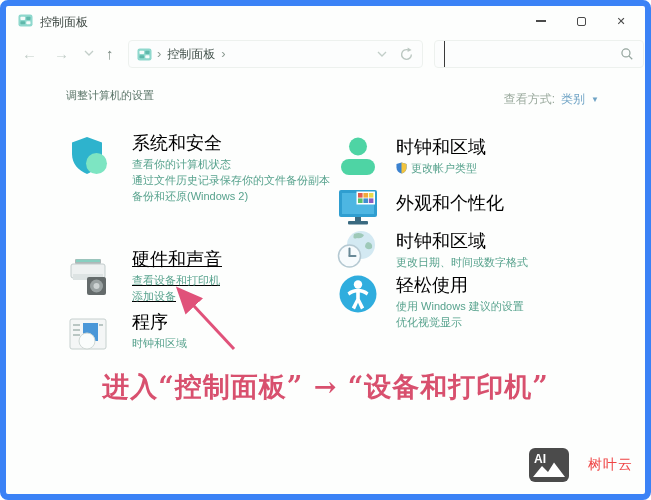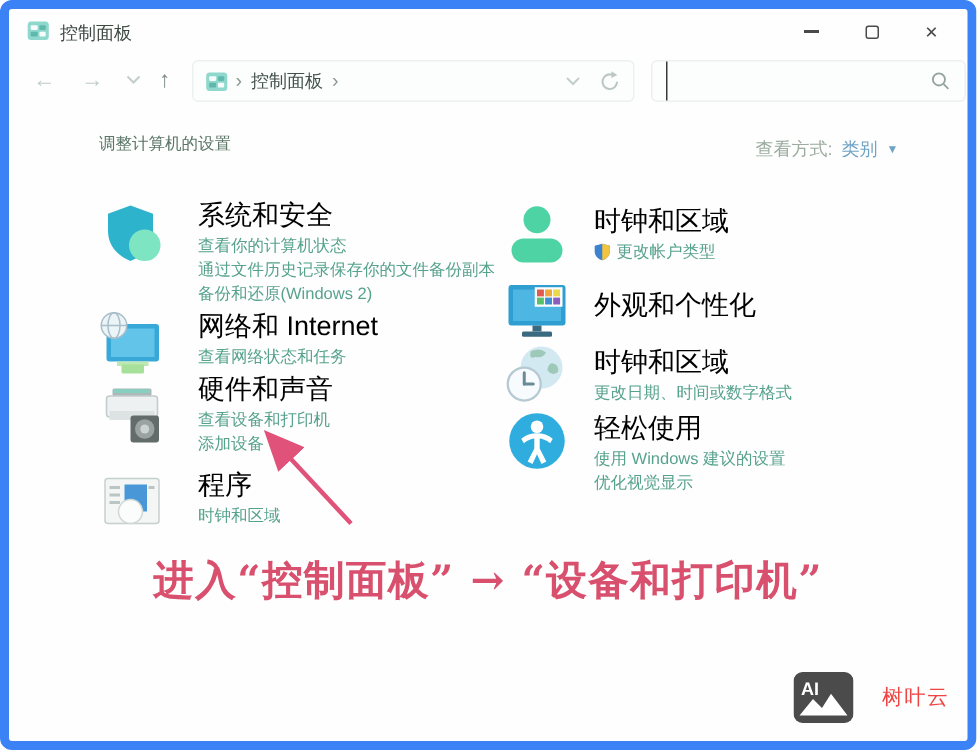--- a/index.html
+++ b/index.html
@@ -140,54 +140,39 @@
       <circle cx="30.5" cy="29.5" r="10.5" fill="#7de5c2"></circle>
     </svg>
     <div class="cat-body">
       <div class="cat-title">系统和安全</div>
       <div class="cat-link">查看你的计算机状态</div>
       <div class="cat-link">通过文件历史记录保存你的文件备份副本</div>
       <div class="cat-link">备份和还原(Windows 2)</div>
     </div>
   </div>
 
-  <div class="cat" style="left:60px; top:202px;">
-    <svg class="cat-icon" viewBox="0 0 44 44">
-      <rect x="5" y="8" width="35" height="25" rx="2" fill="#38a8d8"></rect>
-      <rect x="8" y="11" width="29" height="19" fill="#62c4e8"></rect>
-      <rect x="12" y="33" width="21" height="3" fill="#bce8b2"></rect>
-      <rect x="15" y="35" width="15" height="6" rx="1" fill="#a6e09a"></rect>
-      <circle cx="10" cy="9" r="8.5" fill="#ecf4f7" stroke="#a8bfc9" stroke-width="1"></circle>
-      <ellipse cx="10" cy="9" rx="4" ry="8.5" fill="none" stroke="#a8bfc9" stroke-width="1"></ellipse>
-      <line x1="1.5" y1="9" x2="18.5" y2="9" stroke="#a8bfc9" stroke-width="1"></line>
-    </svg>
-    <div class="cat-body">
-      <div class="cat-title">网络和 Internet</div>
-      <div class="cat-link">查看网络状态和任务</div>
-    </div>
-  </div>
-
-  <div class="cat" style="left:60px; top:244px;">
+
+  <div class="cat" style="left:60px; top:244px;text-decoration:underline;">
     <svg class="cat-icon" viewBox="0 0 44 44" style="margin-top:4px">
       <rect x="9" y="5" width="26" height="5" rx="1" fill="#aeb8b8"></rect>
       <rect x="10" y="5.5" width="24" height="2.5" fill="#87cfc0"></rect>
       <rect x="5" y="10" width="34" height="14" rx="2" fill="#eef1f1" stroke="#c2cccc" stroke-width="1"></rect>
       <rect x="7" y="20" width="30" height="6" fill="#dde3e3"></rect>
       <rect x="21" y="23" width="19" height="18" rx="2" fill="#646b6b"></rect>
       <circle cx="30.5" cy="32" r="6.5" fill="#9aa2a2"></circle>
       <circle cx="30.5" cy="32" r="3" fill="#cdd3d3"></circle>
     </svg>
     <div class="cat-body">
       <div class="cat-title">硬件和声音</div>
       <div class="cat-link">查看设备和打印机</div>
       <div class="cat-link">添加设备</div>
     </div>
   </div>
 
-  <div class="cat" style="left:60px; top:308px;">
+  <div class="cat" style="left:60px; top:308px;font-family:Liberation Mono, monospace;">
     <svg class="cat-icon" viewBox="0 0 44 44" style="margin-top:-2px">
       <rect x="4" y="7" width="36" height="30" rx="2" fill="#f4f6f6" stroke="#c6d0ce" stroke-width="1"></rect>
       <rect x="7" y="12" width="7" height="2" fill="#b9c6c3"></rect>
       <rect x="7" y="17" width="7" height="2" fill="#b9c6c3"></rect>
       <rect x="7" y="22" width="7" height="2" fill="#b9c6c3"></rect>
       <rect x="33" y="12" width="4" height="2" fill="#b9c6c3"></rect>
       <rect x="17" y="11" width="15" height="18" fill="#4a97d8"></rect>
       <circle cx="21" cy="29" r="8" fill="#fafdfc" stroke="#cfd8d5" stroke-width="1"></circle>
     </svg>
     <div class="cat-body">

